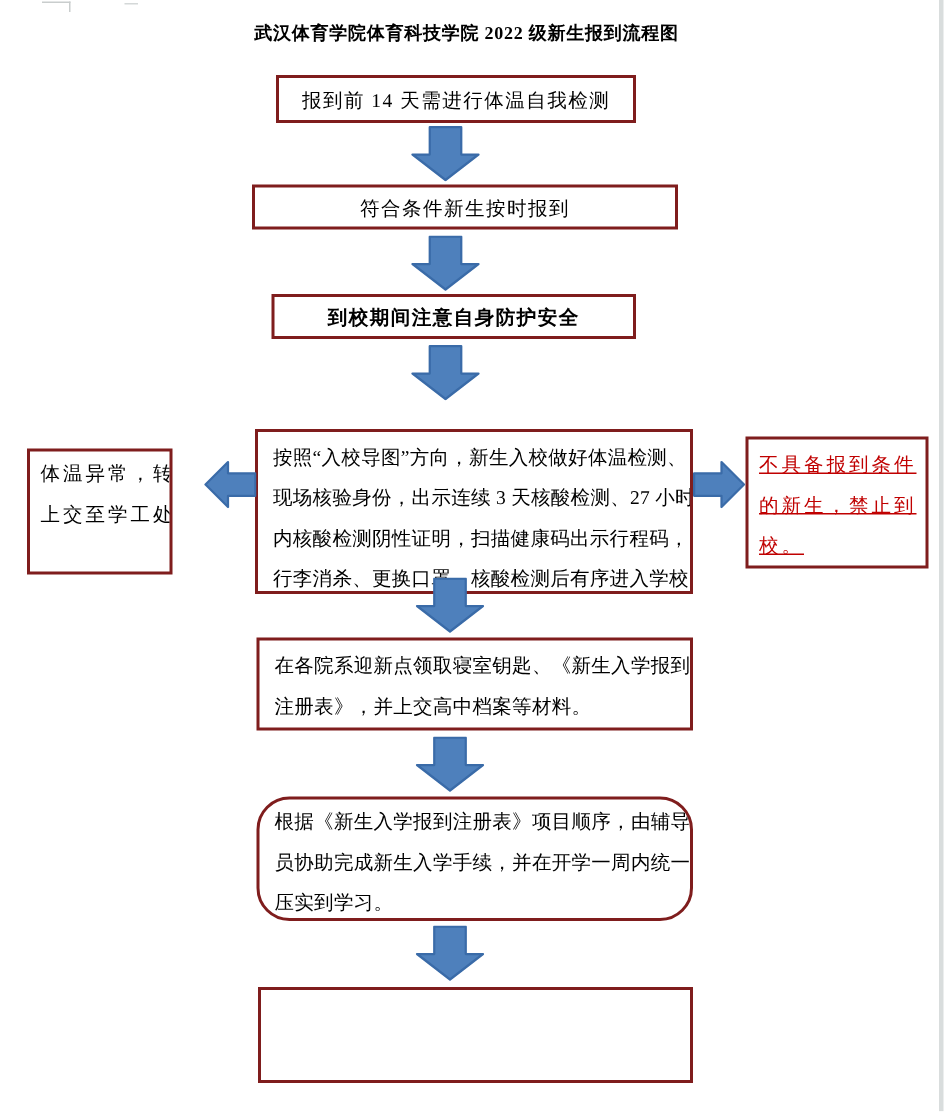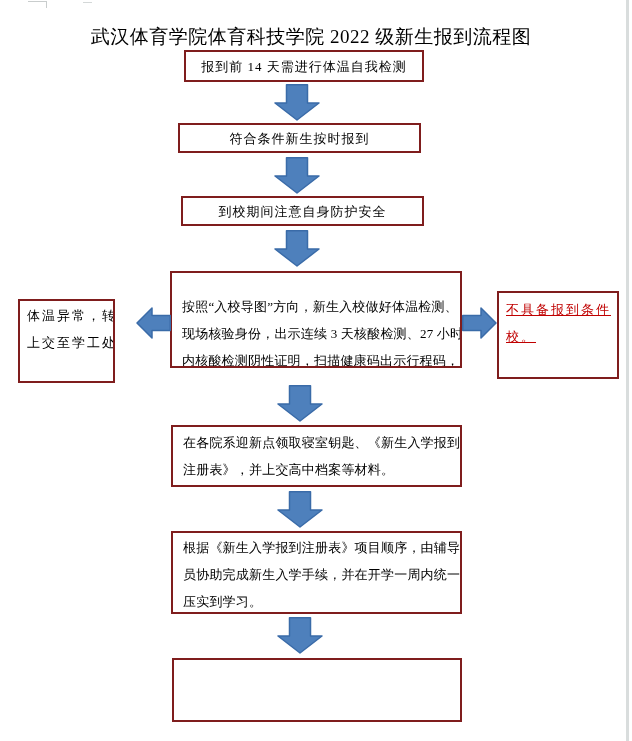--- a/index.html
+++ b/index.html
@@ -6,23 +6,23 @@
   .page{
     position:relative;
     width:632px;height:741px;
     background:#fff;
     font-family:"Liberation Serif","DejaVu Serif",serif;
     color:#000;
     overflow:hidden;
   }
   .page-title{
     position:absolute;top:10px;left:0;right:10px;
-    margin:14px;
+    margin:4px;
     text-align:center;
-    font-size:19px;font-weight:normal;
+    font-size:12px;font-weight:bold;
     letter-spacing:0.5px;
   }
   .bx{
     position:absolute;
     box-sizing:border-box;
     border:2px solid #7f1d1d;
     background:#fff;
     font-size:13px;
     overflow:hidden;
   }
@@ -30,25 +30,25 @@
     display:block;
     white-space:nowrap;
     line-height:27px;
     letter-spacing:0.2px;
   }
   .center-box{
     text-align:center;
     letter-spacing:1px;
   }
   .b1{left:184px;top:50px;width:240px;height:32px;line-height:30px;}
-  .b2{left:178px;top:123px;width:243px;height:30px;line-height:28px;}
-  .b3{left:181px;top:196px;width:243px;height:30px;line-height:28px;}
-  .b4{left:170px;top:271px;width:292px;height:97px;padding:20px 10px;}
-  .b5{left:171px;top:425px;width:291px;height:62px;padding:3px 10px;font-family:Liberation Mono, monospace;}
-  .b6{left:171px;top:531px;width:291px;height:83px;padding:1px 10px;}
+  .b2{left:168px;top:123px;width:284px;height:30px;line-height:28px;}
+  .b3{left:181px;top:196px;width:243px;height:30px;line-height:28px;font-weight:bold;}
+  .b4{left:170px;top:286px;width:292px;height:110px;padding:3px 10px;}
+  .b5{left:171px;top:425px;width:291px;height:62px;padding:3px 10px;}
+  .b6{left:171px;top:531px;width:291px;height:83px;padding:1px 10px;border-radius:22px;}
   .b7{left:172px;top:658px;width:290px;height:64px;padding:4px 10px;}
   .side-left{left:18px;top:299px;width:97px;height:84px;padding:1px 7px;}
   .side-right{left:497px;top:291px;width:122px;height:88px;padding:3px 7px;text-decoration:underline;}
   .side-left .ln,.side-right .ln{letter-spacing:2px;}
   .warning{color:var(--warning-text,#C00000);}
   .arrow{position:absolute;line-height:0;}
   .arrow svg{display:block;}
   .arrow polygon{
     fill:var(--arrow-fill,#4E80BC);
     stroke:var(--arrow-border,#3A6BA8);
@@ -134,20 +134,21 @@
     <span class="ln">上交至学工处</span>
   </div>
 
   <div class="arrow a-right">
     <svg width="35" height="32" viewBox="0 0 35 32">
         <polygon points="0.75,8.5 19,8.5 19,1 34,16 19,31 19,23.5 0.75,23.5"></polygon>
       </svg>
   </div>
   <div class="bx side-right warning">
     <span class="ln">不具备报到条件</span>
+    <span class="ln">的新生，禁止到</span>
     <span class="ln">校。</span>
   </div>
 
   <div class="arrow a-down-4">
     <svg width="46" height="37" viewBox="0 0 46 37">
         <polygon points="12.5,0.75 33.5,0.75 33.5,19 45,19 23,36 1,19 12.5,19"></polygon>
       </svg>
   </div>
 
   <div class="bx b5">

